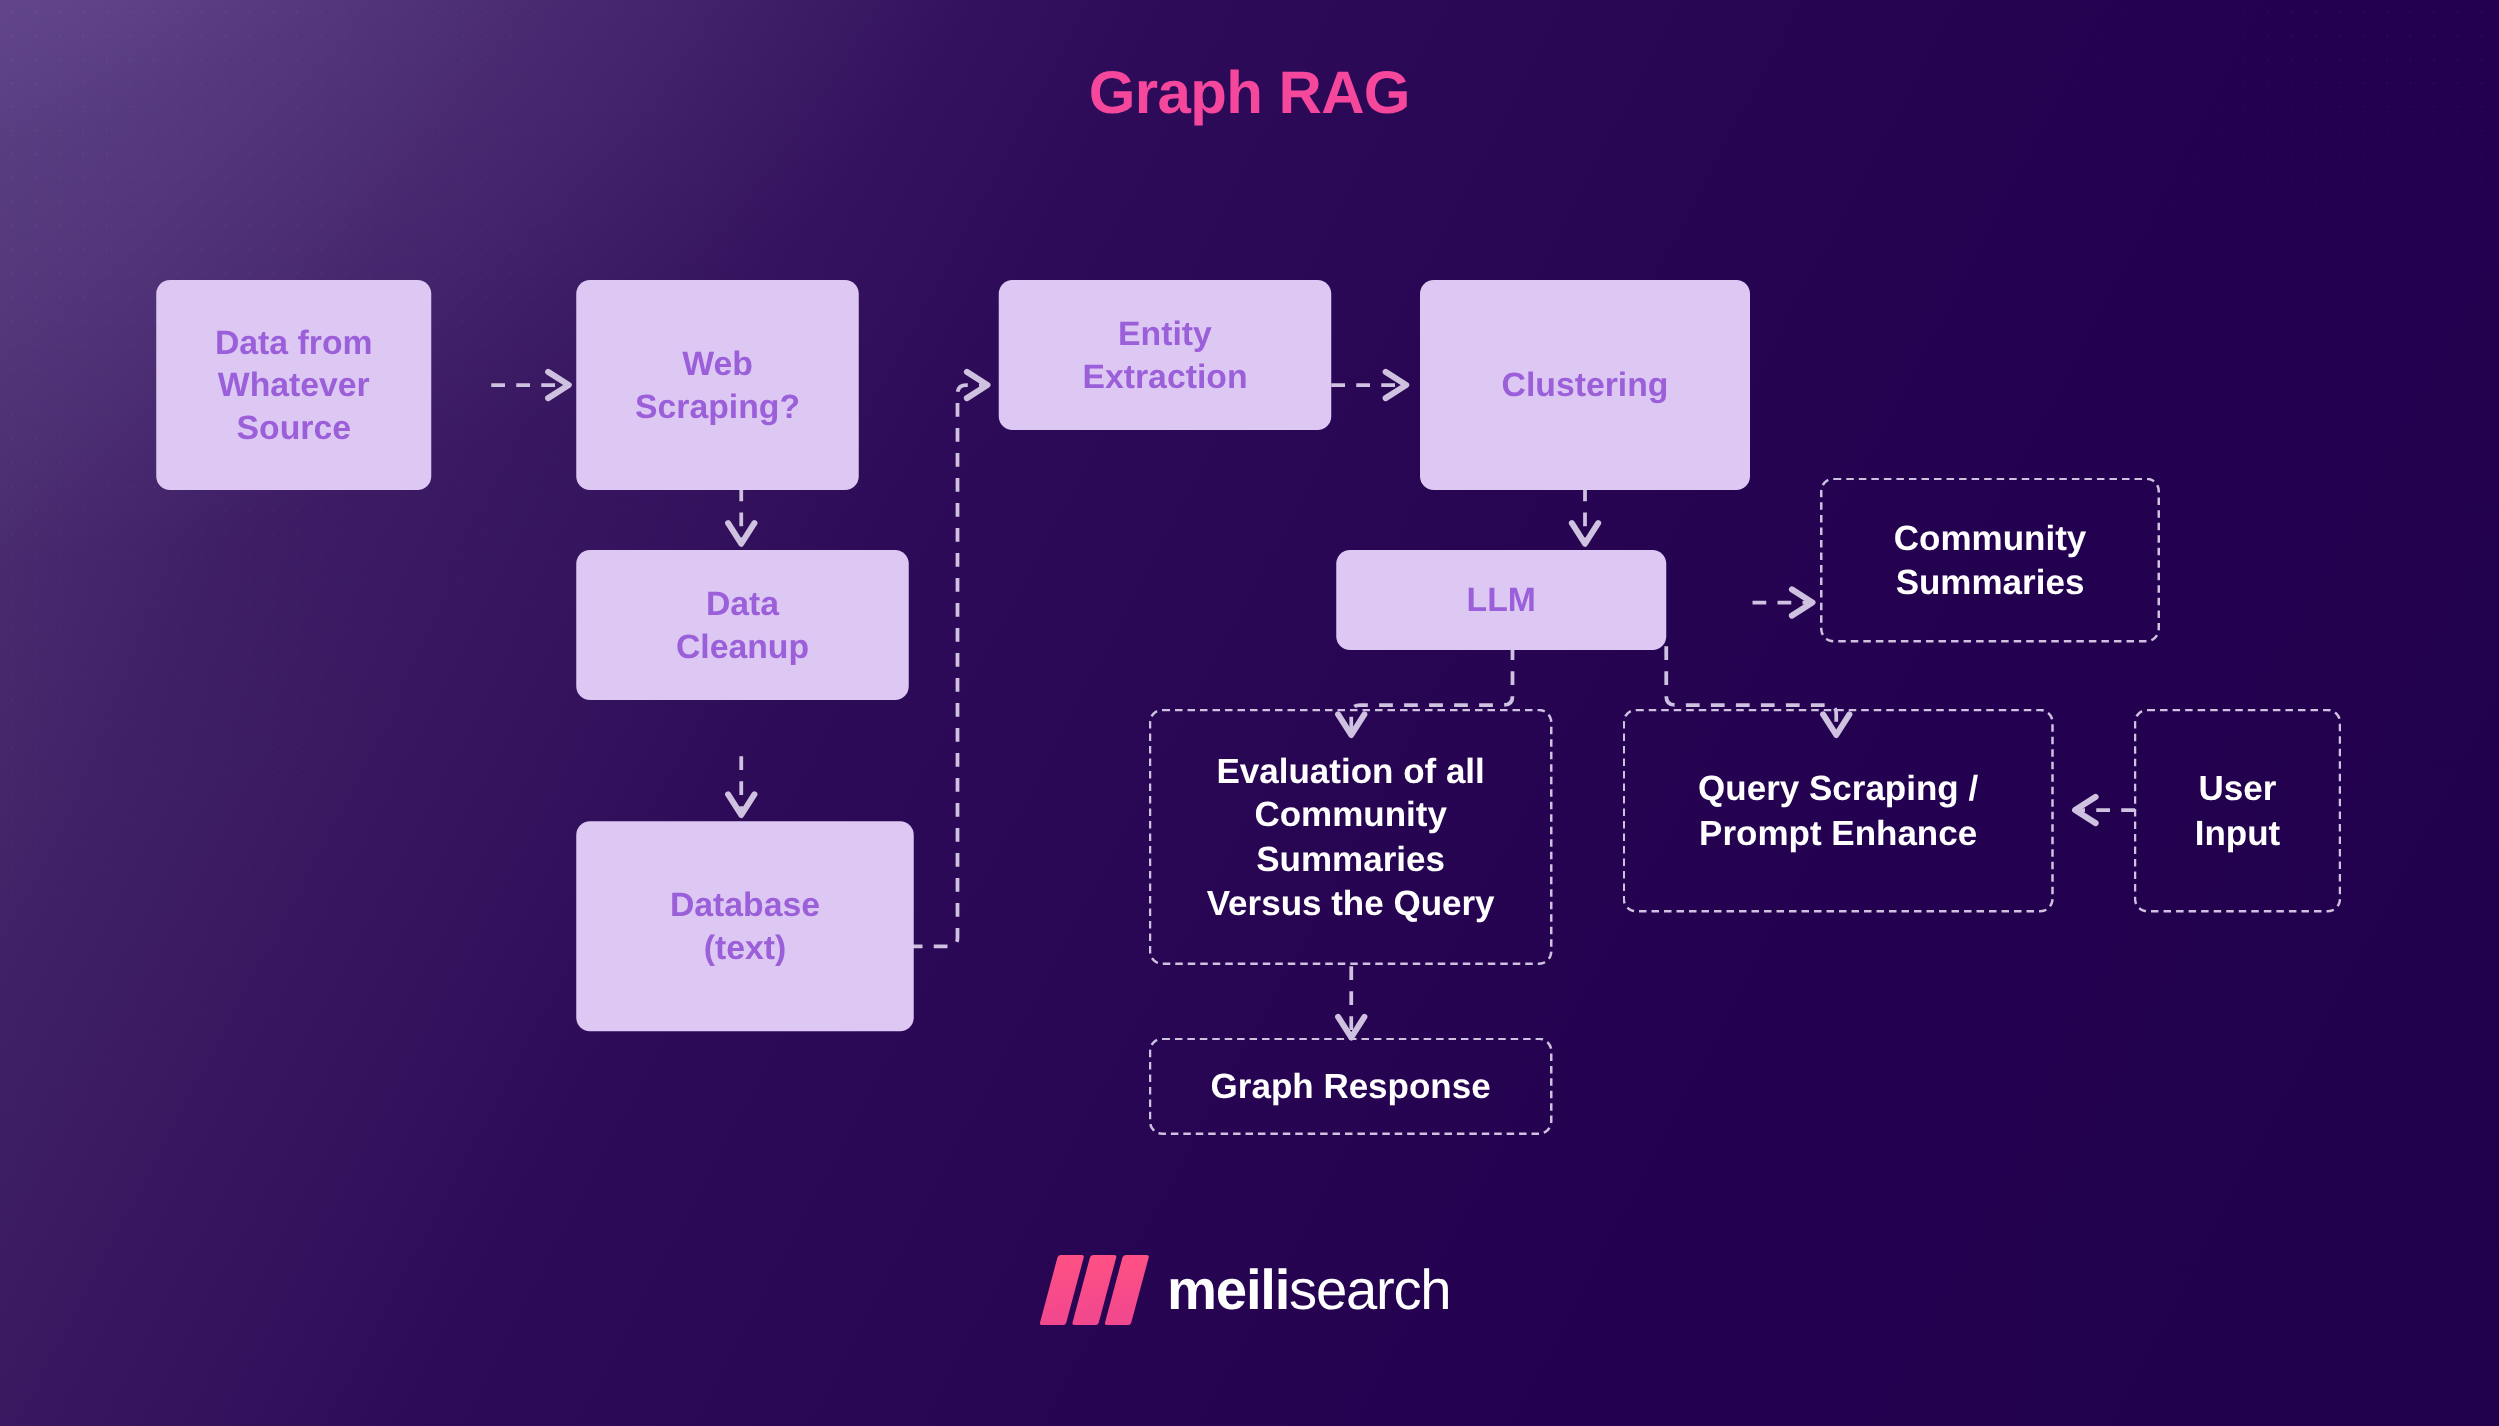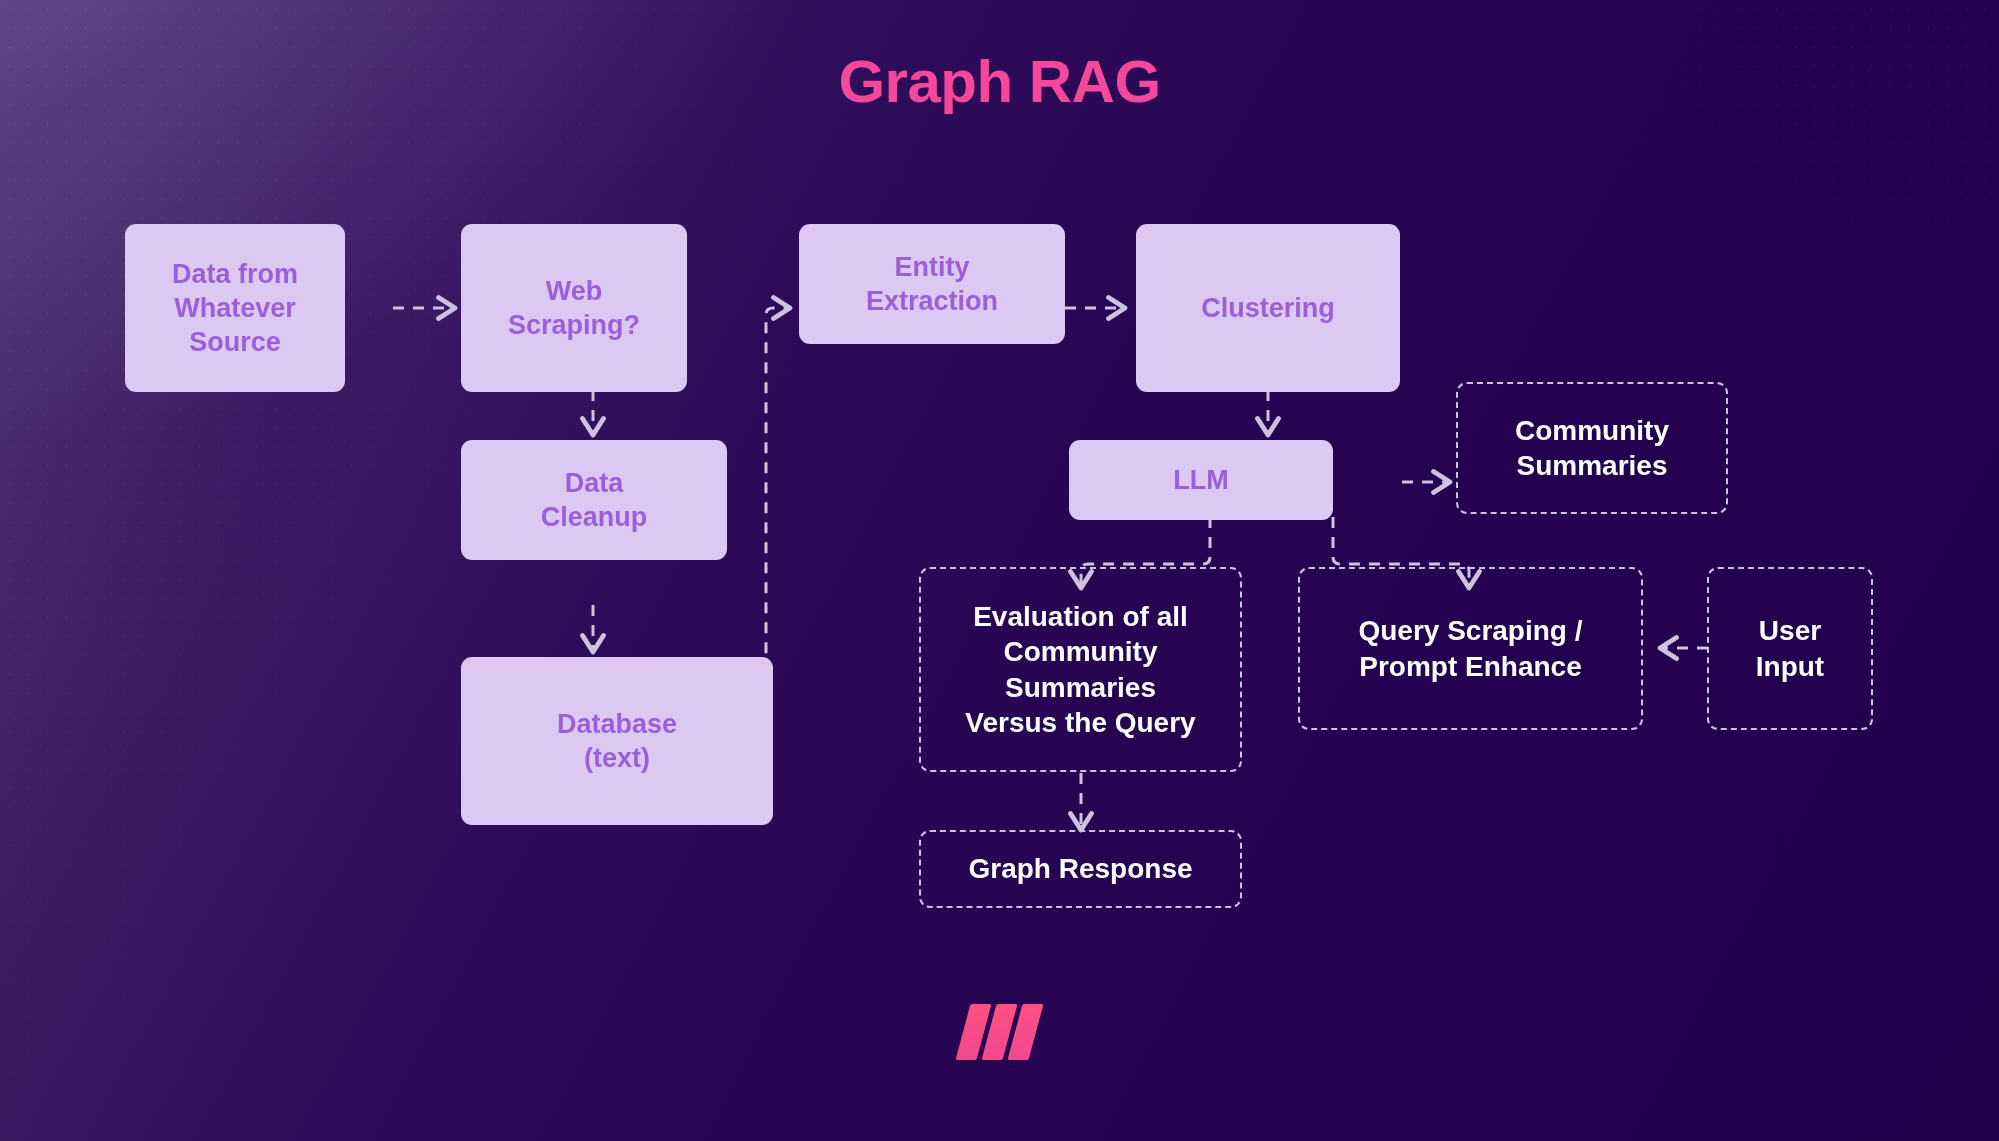--- a/index.html
+++ b/index.html
@@ -28,21 +28,21 @@
     background-image:radial-gradient(rgba(255,255,255,0.05) 1.1px, transparent 1.2px);
     background-size:19px 19px;
     -webkit-mask-image:radial-gradient(ellipse 560px 420px at 97% 4%, rgba(0,0,0,0.9) 0%, rgba(0,0,0,0.35) 45%, rgba(0,0,0,0) 75%);
     mask-image:radial-gradient(ellipse 560px 420px at 97% 4%, rgba(0,0,0,0.9) 0%, rgba(0,0,0,0.35) 45%, rgba(0,0,0,0) 75%);
     pointer-events:none;
   }
 
   #title {
     position:absolute; left:0; right:0; top:47px;
     text-align:center;
-    font-size:60px; font-weight:bold; letter-spacing:-0.5px;
+    font-size:48px; font-weight:bold; letter-spacing:-0.5px;
     color:#f5479b;
   }
 
   #svg-layer { position:absolute; inset:0; pointer-events:none; }
 
   .node {
     position:absolute;
     display:flex; align-items:center; justify-content:center;
     text-align:center;
     line-height:1.26;
@@ -146,21 +146,21 @@
   <span>Clustering</span>
 </div>
 
 <div class="node filled" style="left:461px; top:440px; width:266px; height:120px;">
   <span>
       <div>Data</div>
       <div>Cleanup</div>
     </span>
 </div>
 
-<div class="node filled" style="left:461px; top:657px; width:312px; height:168px;">
+<div class="node filled" style="left:461px; top:657px; width:270px; height:168px;">
   <span>
       <div>Database</div>
       <div>(text)</div>
     </span>
 </div>
 
 <div class="node filled" style="left:1069px; top:440px; width:264px; height:80px;">
   <span>LLM</span>
 </div>
 
@@ -197,13 +197,16 @@
 <div class="node dashed" style="left:919px; top:830px; width:323px; height:78px;">
   <span>Graph Response</span>
 </div>
 
 <div id="logo">
   <div class="marks">
     <i></i>
       <i></i>
       <i></i>
   </div>
+  <div class="word">
+    <b>meili</b><em>search</em>
+  </div>
 </div>
 
 </body></html>

